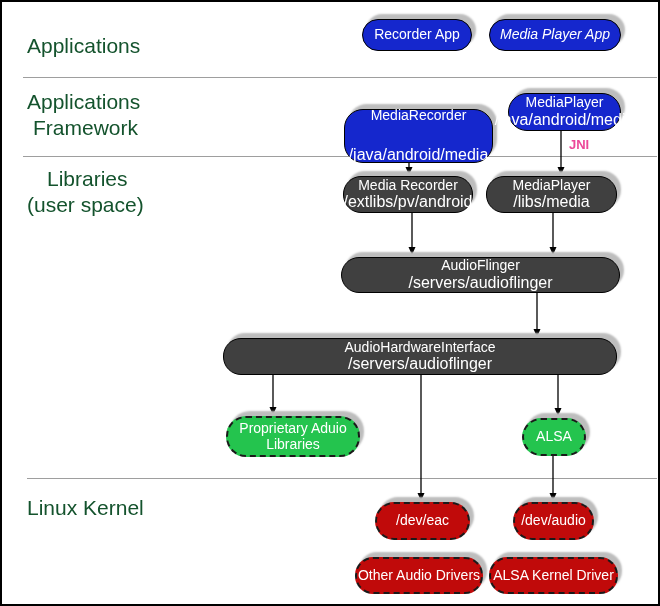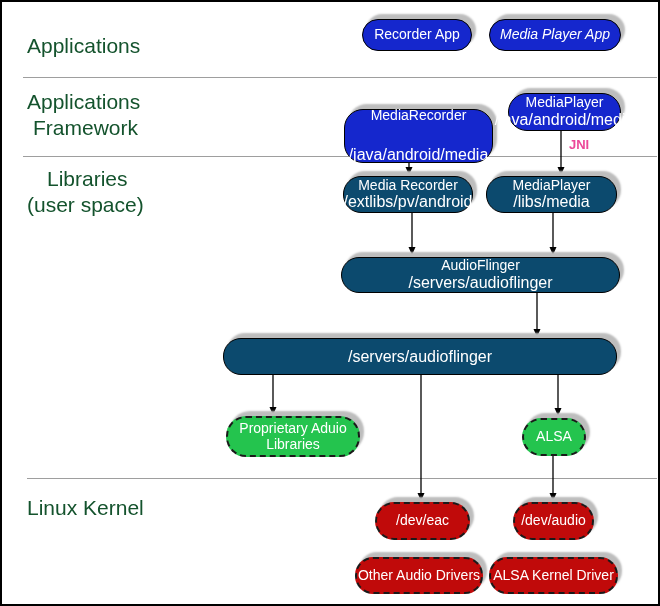--- a/index.html
+++ b/index.html
@@ -30,21 +30,21 @@
     align-items:center;justify-content:center;
     color:#ffffff;text-align:center;
     box-sizing:border-box;
     box-shadow:4px -5px 2px 0 #bdbdbd;
     line-height:1.12;
   }
   .node .title{font-size:14px;}
   .node .title.big{font-size:14px;}
   .node .subtitle{font-size:16px;}
   .blue{background:#1527cd;border:1.5px solid #000;}
-  .green{background:#0c4a6e;border:1.5px solid #000;}
+  .green{background:#404040;border:1.5px solid #000;}
   .green-dashed{background:#24c44e;border:2px dashed #1a1a1a;}
   .red-dashed{background:#c00a0a;border:2px dashed #1a1a1a;}
   .jni{
     position:absolute;
     color:#ec4899;font-size:13px;font-weight:700;
   }
   #connectors{
     position:absolute;left:0;top:0;width:660px;height:606px;
     pointer-events:none;
   }
@@ -108,20 +108,21 @@
   </div>
   <div class="node green" style="left:486px;top:176px;width:131px;height:37px;border-radius:18px;">
     <span class="title">MediaPlayer</span>
     <span class="subtitle">/libs/media</span>
   </div>
   <div class="node green" style="left:341px;top:257px;width:279px;height:36px;border-radius:18px;">
     <span class="title">AudioFlinger</span>
     <span class="subtitle">/servers/audioflinger</span>
   </div>
   <div class="node green" style="left:223px;top:338px;width:394px;height:37px;border-radius:18px;">
+    <span class="title big">AudioHardwareInterface</span>
     <span class="subtitle">/servers/audioflinger</span>
   </div>
   <div class="node green-dashed" style="left:226px;top:416px;width:134px;height:41px;border-radius:20px;padding:0 8px;align-items:flex-end;">
     <span class="title">Proprietary Aduio Libraries</span>
   </div>
   <div class="node green-dashed" style="left:522px;top:418px;width:64px;height:38px;border-radius:19px;">
     <span class="title">ALSA</span>
   </div>
 
   <div class="node red-dashed" style="left:375px;top:502px;width:95px;height:38px;border-radius:19px;">

